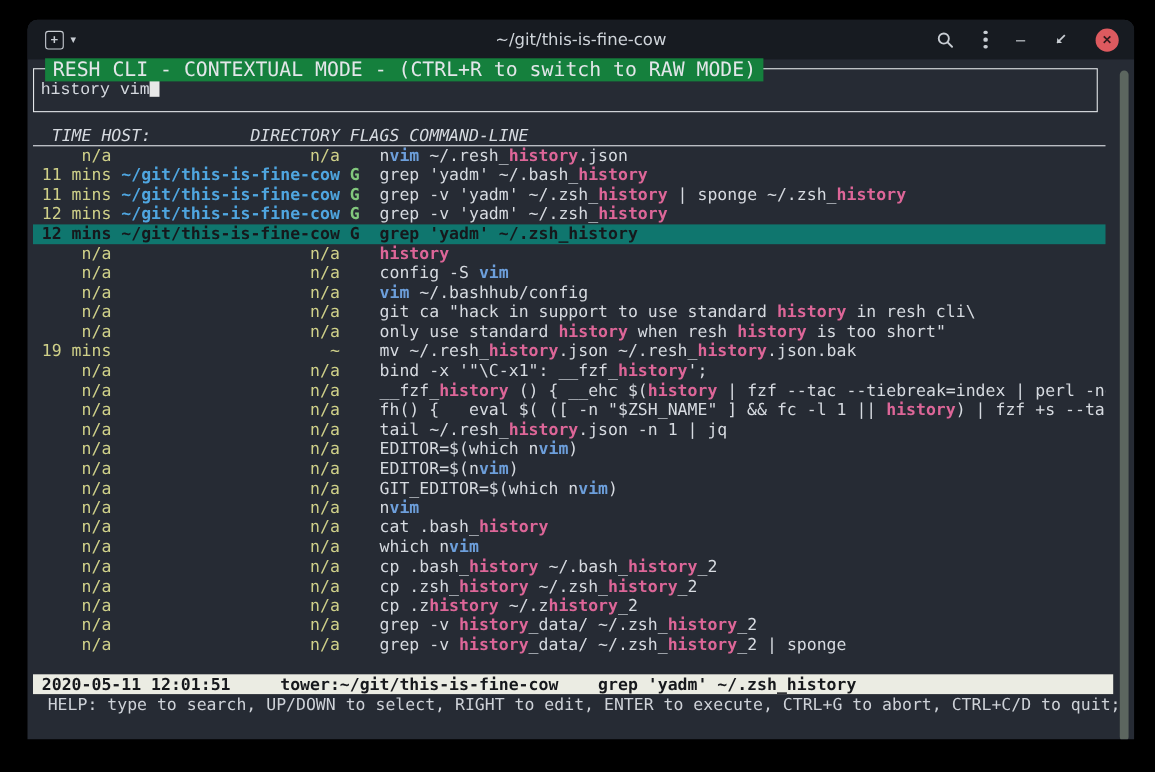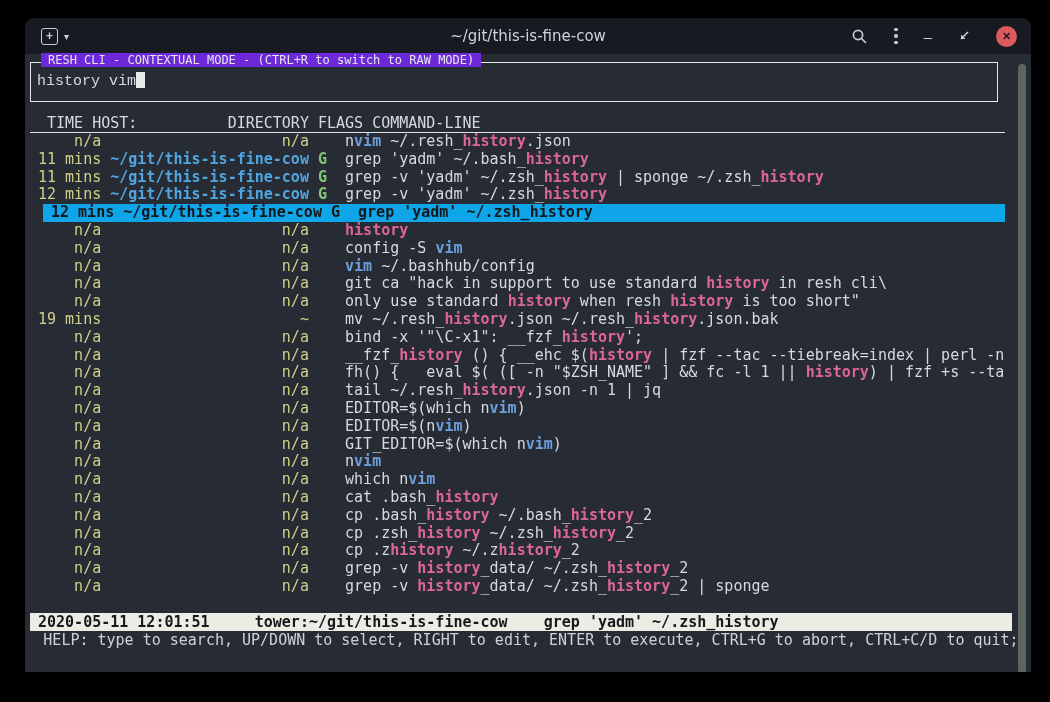--- a/index.html
+++ b/index.html
@@ -17,36 +17,36 @@
   .tb-right{display:flex;align-items:center;gap:26px;width:220px;justify-content:flex-end;}
   .tb-btn{background:none;border:none;padding:0;cursor:pointer;display:flex;align-items:center;justify-content:center;}
   .kebab{display:flex;flex-direction:column;gap:3px;}
   .kebab i{width:3.5px;height:3.5px;border-radius:50%;background:#c8cdd3;}
   .min-glyph{color:#c8cdd3;font-size:15px;line-height:1;}
   .close-circle{width:21px;height:21px;border-radius:50%;background:#dd5a5f;color:#30191c;
                 font-size:11px;font-weight:bold;display:flex;align-items:center;justify-content:center;}
   
   .term{position:relative;height:618px;font-size:15px;color:#d6dae0;}
   .resh-box{position:relative;margin:8px 0 0 5px;width:966px;height:38px;border:1.5px solid #e3e6e9;}
-  .box-title{position:absolute;top:-10px;left:10px;background:#6d28d9;padding:0 7px;white-space:pre;
-             color:#e3e6e9;font-size:12px;}
+  .box-title{position:absolute;top:-10px;left:10px;background:#15803d;padding:0 7px;white-space:pre;
+             color:#e3e6e9;font-size:18px;}
   .query-line{padding:9px 0 0 6px;white-space:pre;font-family:Liberation Mono, monospace;}
   .cursor{display:inline-block;width:9px;height:16px;background:#e8e8e8;vertical-align:-3px;}
   .table-header{margin:12px 0 0 5px;width:975px;white-space:pre;border-bottom:1.5px solid #dfe2e6;
-                height:19px;line-height:19px;padding-left:8px;box-sizing:border-box;}
+                height:19px;line-height:19px;padding-left:8px;box-sizing:border-box;font-style:italic;}
   #rows{margin-left:5px;width:975px;}
   .row{height:17.8px;line-height:17.8px;white-space:pre;padding-left:8px;overflow:hidden;}
   .row span{white-space:pre;}
   .c-time{color:#cfd089;}
   .c-dir.path{color:#4fa6e0;font-weight:bold;}
   .c-dir.plain{color:#cfd089;}
   .c-flag{color:#82c77d;font-weight:bold;}
   .m-h{color:#dd6698;font-weight:bold;}
   .m-v{color:#6d9fdb;font-weight:bold;}
-  .row.sel{background:#0ea5e9;font-weight:bold;margin-left:13px;}
+  .row.sel{background:#0f766e;font-weight:bold;}
   .row.sel span{color:#16181c !important;}
   .status{margin:17px 0 0 5px;width:982px;background:#ebece3;color:#16181c;font-weight:bold;
           height:18px;line-height:18px;white-space:pre;padding-left:8px;box-sizing:border-box;}
   .help{margin-left:0;padding-left:6px;color:#ced2d8;height:19px;line-height:19px;white-space:pre;text-align:center;}
   .scrollbar{position:absolute;right:5px;top:2px;bottom:6px;width:8px;border-radius:4px;background:#5c665f;}
 </style>
 </head>
 <body>
 
 <div class="window">
@@ -107,22 +107,22 @@
         <div class="row"><span class="c-time">    n/a</span> <span class="c-dir plain">                   n/a</span> <span class="c-flag"> </span>  <span><span>only use standard </span><span class="m-h">history</span><span> when resh </span><span class="m-h">history</span><span> is too short"</span></span></div>
         <div class="row"><span class="c-time">19 mins</span> <span class="c-dir plain">                     ~</span> <span class="c-flag"> </span>  <span><span>mv ~/.resh_</span><span class="m-h">history</span><span>.json ~/.resh_</span><span class="m-h">history</span><span>.json.bak</span></span></div>
         <div class="row"><span class="c-time">    n/a</span> <span class="c-dir plain">                   n/a</span> <span class="c-flag"> </span>  <span><span>bind -x '"\C-x1": __fzf_</span><span class="m-h">history</span><span>';</span></span></div>
         <div class="row"><span class="c-time">    n/a</span> <span class="c-dir plain">                   n/a</span> <span class="c-flag"> </span>  <span><span>__fzf_</span><span class="m-h">history</span><span> () { __ehc $(</span><span class="m-h">history</span><span> | fzf --tac --tiebreak=index | perl -ne</span></span></div>
         <div class="row"><span class="c-time">    n/a</span> <span class="c-dir plain">                   n/a</span> <span class="c-flag"> </span>  <span><span>fh() {   eval $( ([ -n "$ZSH_NAME" ] &amp;&amp; fc -l 1 || </span><span class="m-h">history</span><span>) | fzf +s --tac</span></span></div>
         <div class="row"><span class="c-time">    n/a</span> <span class="c-dir plain">                   n/a</span> <span class="c-flag"> </span>  <span><span>tail ~/.resh_</span><span class="m-h">history</span><span>.json -n 1 | jq</span></span></div>
         <div class="row"><span class="c-time">    n/a</span> <span class="c-dir plain">                   n/a</span> <span class="c-flag"> </span>  <span><span>EDITOR=$(which n</span><span class="m-v">vim</span><span>)</span></span></div>
         <div class="row"><span class="c-time">    n/a</span> <span class="c-dir plain">                   n/a</span> <span class="c-flag"> </span>  <span><span>EDITOR=$(n</span><span class="m-v">vim</span><span>)</span></span></div>
         <div class="row"><span class="c-time">    n/a</span> <span class="c-dir plain">                   n/a</span> <span class="c-flag"> </span>  <span><span>GIT_EDITOR=$(which n</span><span class="m-v">vim</span><span>)</span></span></div>
         <div class="row"><span class="c-time">    n/a</span> <span class="c-dir plain">                   n/a</span> <span class="c-flag"> </span>  <span><span>n</span><span class="m-v">vim</span></span></div>
+        <div class="row"><span class="c-time">    n/a</span> <span class="c-dir plain">                   n/a</span> <span class="c-flag"> </span>  <span><span>cat .bash_</span><span class="m-h">history</span></span></div>
         <div class="row"><span class="c-time">    n/a</span> <span class="c-dir plain">                   n/a</span> <span class="c-flag"> </span>  <span><span>which n</span><span class="m-v">vim</span></span></div>
-        <div class="row"><span class="c-time">    n/a</span> <span class="c-dir plain">                   n/a</span> <span class="c-flag"> </span>  <span><span>cat .bash_</span><span class="m-h">history</span></span></div>
         <div class="row"><span class="c-time">    n/a</span> <span class="c-dir plain">                   n/a</span> <span class="c-flag"> </span>  <span><span>cp .bash_</span><span class="m-h">history</span><span> ~/.bash_</span><span class="m-h">history</span><span>_2</span></span></div>
         <div class="row"><span class="c-time">    n/a</span> <span class="c-dir plain">                   n/a</span> <span class="c-flag"> </span>  <span><span>cp .zsh_</span><span class="m-h">history</span><span> ~/.zsh_</span><span class="m-h">history</span><span>_2</span></span></div>
         <div class="row"><span class="c-time">    n/a</span> <span class="c-dir plain">                   n/a</span> <span class="c-flag"> </span>  <span><span>cp .z</span><span class="m-h">history</span><span> ~/.z</span><span class="m-h">history</span><span>_2</span></span></div>
         <div class="row"><span class="c-time">    n/a</span> <span class="c-dir plain">                   n/a</span> <span class="c-flag"> </span>  <span><span>grep -v </span><span class="m-h">history</span><span>_data/ ~/.zsh_</span><span class="m-h">history</span><span>_2</span></span></div>
         <div class="row"><span class="c-time">    n/a</span> <span class="c-dir plain">                   n/a</span> <span class="c-flag"> </span>  <span><span>grep -v </span><span class="m-h">history</span><span>_data/ ~/.zsh_</span><span class="m-h">history</span><span>_2 | sponge</span></span></div>
       </div>
 
     <div class="status" id="status-bar">2020-05-11 12:01:51     tower:~/git/this-is-fine-cow    grep 'yadm' ~/.zsh_history</div>
     <div class="help">HELP: type to search, UP/DOWN to select, RIGHT to edit, ENTER to execute, CTRL+G to abort, CTRL+C/D to quit;</div>
 

